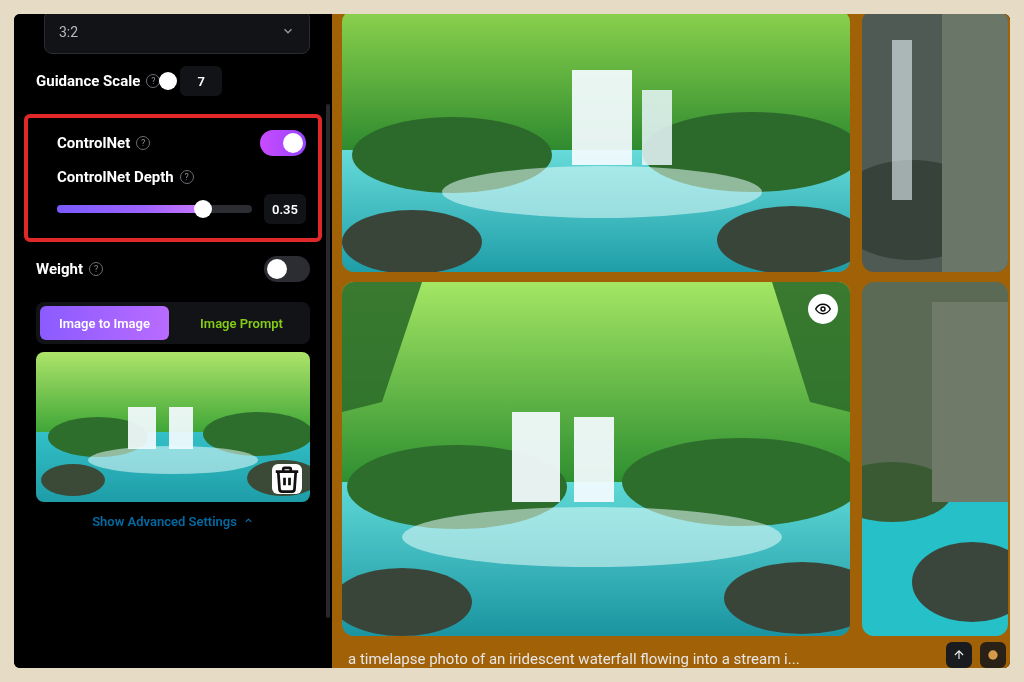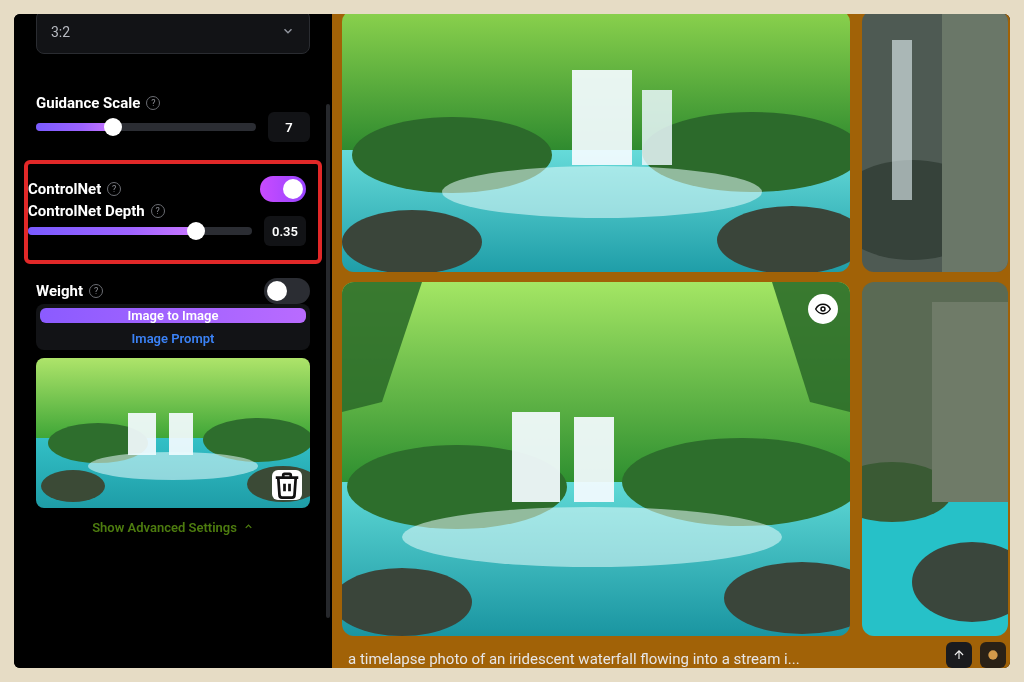--- a/index.html
+++ b/index.html
@@ -134,69 +134,69 @@
     position:absolute;top:50%;transform:translate(-50%,-50%);
     width:18px;height:18px;border-radius:50%;background:#fff;
   }
   .slider-val {
     min-width:42px;height:30px;border-radius:6px;background:#121316;
     display:flex;align-items:center;justify-content:center;font-size:13px;color:#fff;font-weight:600;
   }
   .highlight-box {
     border: 4px solid #e12828;
     border-radius: 6px;
-    padding: 12px 12px 14px 0;
+    padding: 12px 12px 14px 29px;
     margin: 0 -12px;
-    display:flex;flex-direction:column;
+    display:flex;flex-direction:column;gap:12px;
   }
   .tabs {
     display:flex;gap:8px;background:#121316;border-radius:8px;padding:4px;
   }
   .tab {
     flex:1;display:flex;align-items:center;justify-content:center;height:34px;
-    border-radius:6px;font-size:13px;font-weight:600;color:#3b82f6;
+    border-radius:6px;font-size:13px;font-weight:600;color:#84cc16;
   }
   .tab.active {
     background: linear-gradient(90deg,#8b5bff,#b96bff);
     color:#fff;
   }
   .preview {
     width:100%;height:150px;border-radius:8px;overflow:hidden;position:relative;margin-top:8px;
   }
   .preview svg { width:100%;height:100%;display:block; }
   .trash {
     position:absolute;right:8px;bottom:8px;width:30px;height:30px;background:#fff;border-radius:6px;
     display:flex;align-items:center;justify-content:center;color:#111;
   }
   .advanced {
-    text-align:center;font-size:13px;font-weight:600;color:#4d7c0f;margin-top:12px;
+    text-align:center;font-size:13px;font-weight:600;color:#0369a1;margin-top:12px;
     display:flex;align-items:center;justify-content:center;gap:6px;
   }
   .scrollbar {
     position:absolute; right:2px; top:90px; bottom:50px; width:4px; background:#26282c;border-radius:2px;
   }
 </style>
 </head>
 <body>
 
 <div class="app">
 
   <div class="sidebar">
     <div class="scrollbar"></div>
 
-    <div class="dropdown" style="margin-top:-4px;">
+    <div class="dropdown" style="margin-top:-4px;margin-left:8px;">
       <span>3:2</span>
       <span class="chev">
         <svg width="14" height="14" viewBox="0 0 24 24" fill="none" stroke="currentColor" stroke-width="2.5">
             <polyline points="6 9 12 15 18 9"></polyline>
           </svg>
       </span>
     </div>
 
-    <div style="margin-top:40px;display:flex;flex-direction:column;">
+    <div style="margin-top:12px;display:flex;gap:8px;">
       <div class="section-label">
         <span>Guidance Scale</span>
         <span class="qmark">?</span>
       </div>
       <div class="slider-row">
         <div class="slider-track">
           <div class="slider-fill" style="width:35%"></div>
           <div class="slider-knob" style="left:35%"></div>
         </div>
         <div class="slider-val">7</div>
@@ -231,21 +231,21 @@
     <div class="row-head" style="margin-top:14px;">
       <div class="section-label">
         <span>Weight</span>
         <span class="qmark">?</span>
       </div>
       <div class="toggle off">
           <div class="knob"></div>
         </div>
     </div>
 
-    <div class="tabs" style="margin-top:0;flex-direction:column;">
+    <div class="tabs" style="margin-top:20px;">
       <div class="tab active">
         <span>Image to Image</span>
       </div>
       <div class="tab">
         <span>Image Prompt</span>
       </div>
     </div>
 
     <div class="preview">
       <svg viewBox="0 0 280 150" preserveAspectRatio="xMidYMid slice">

